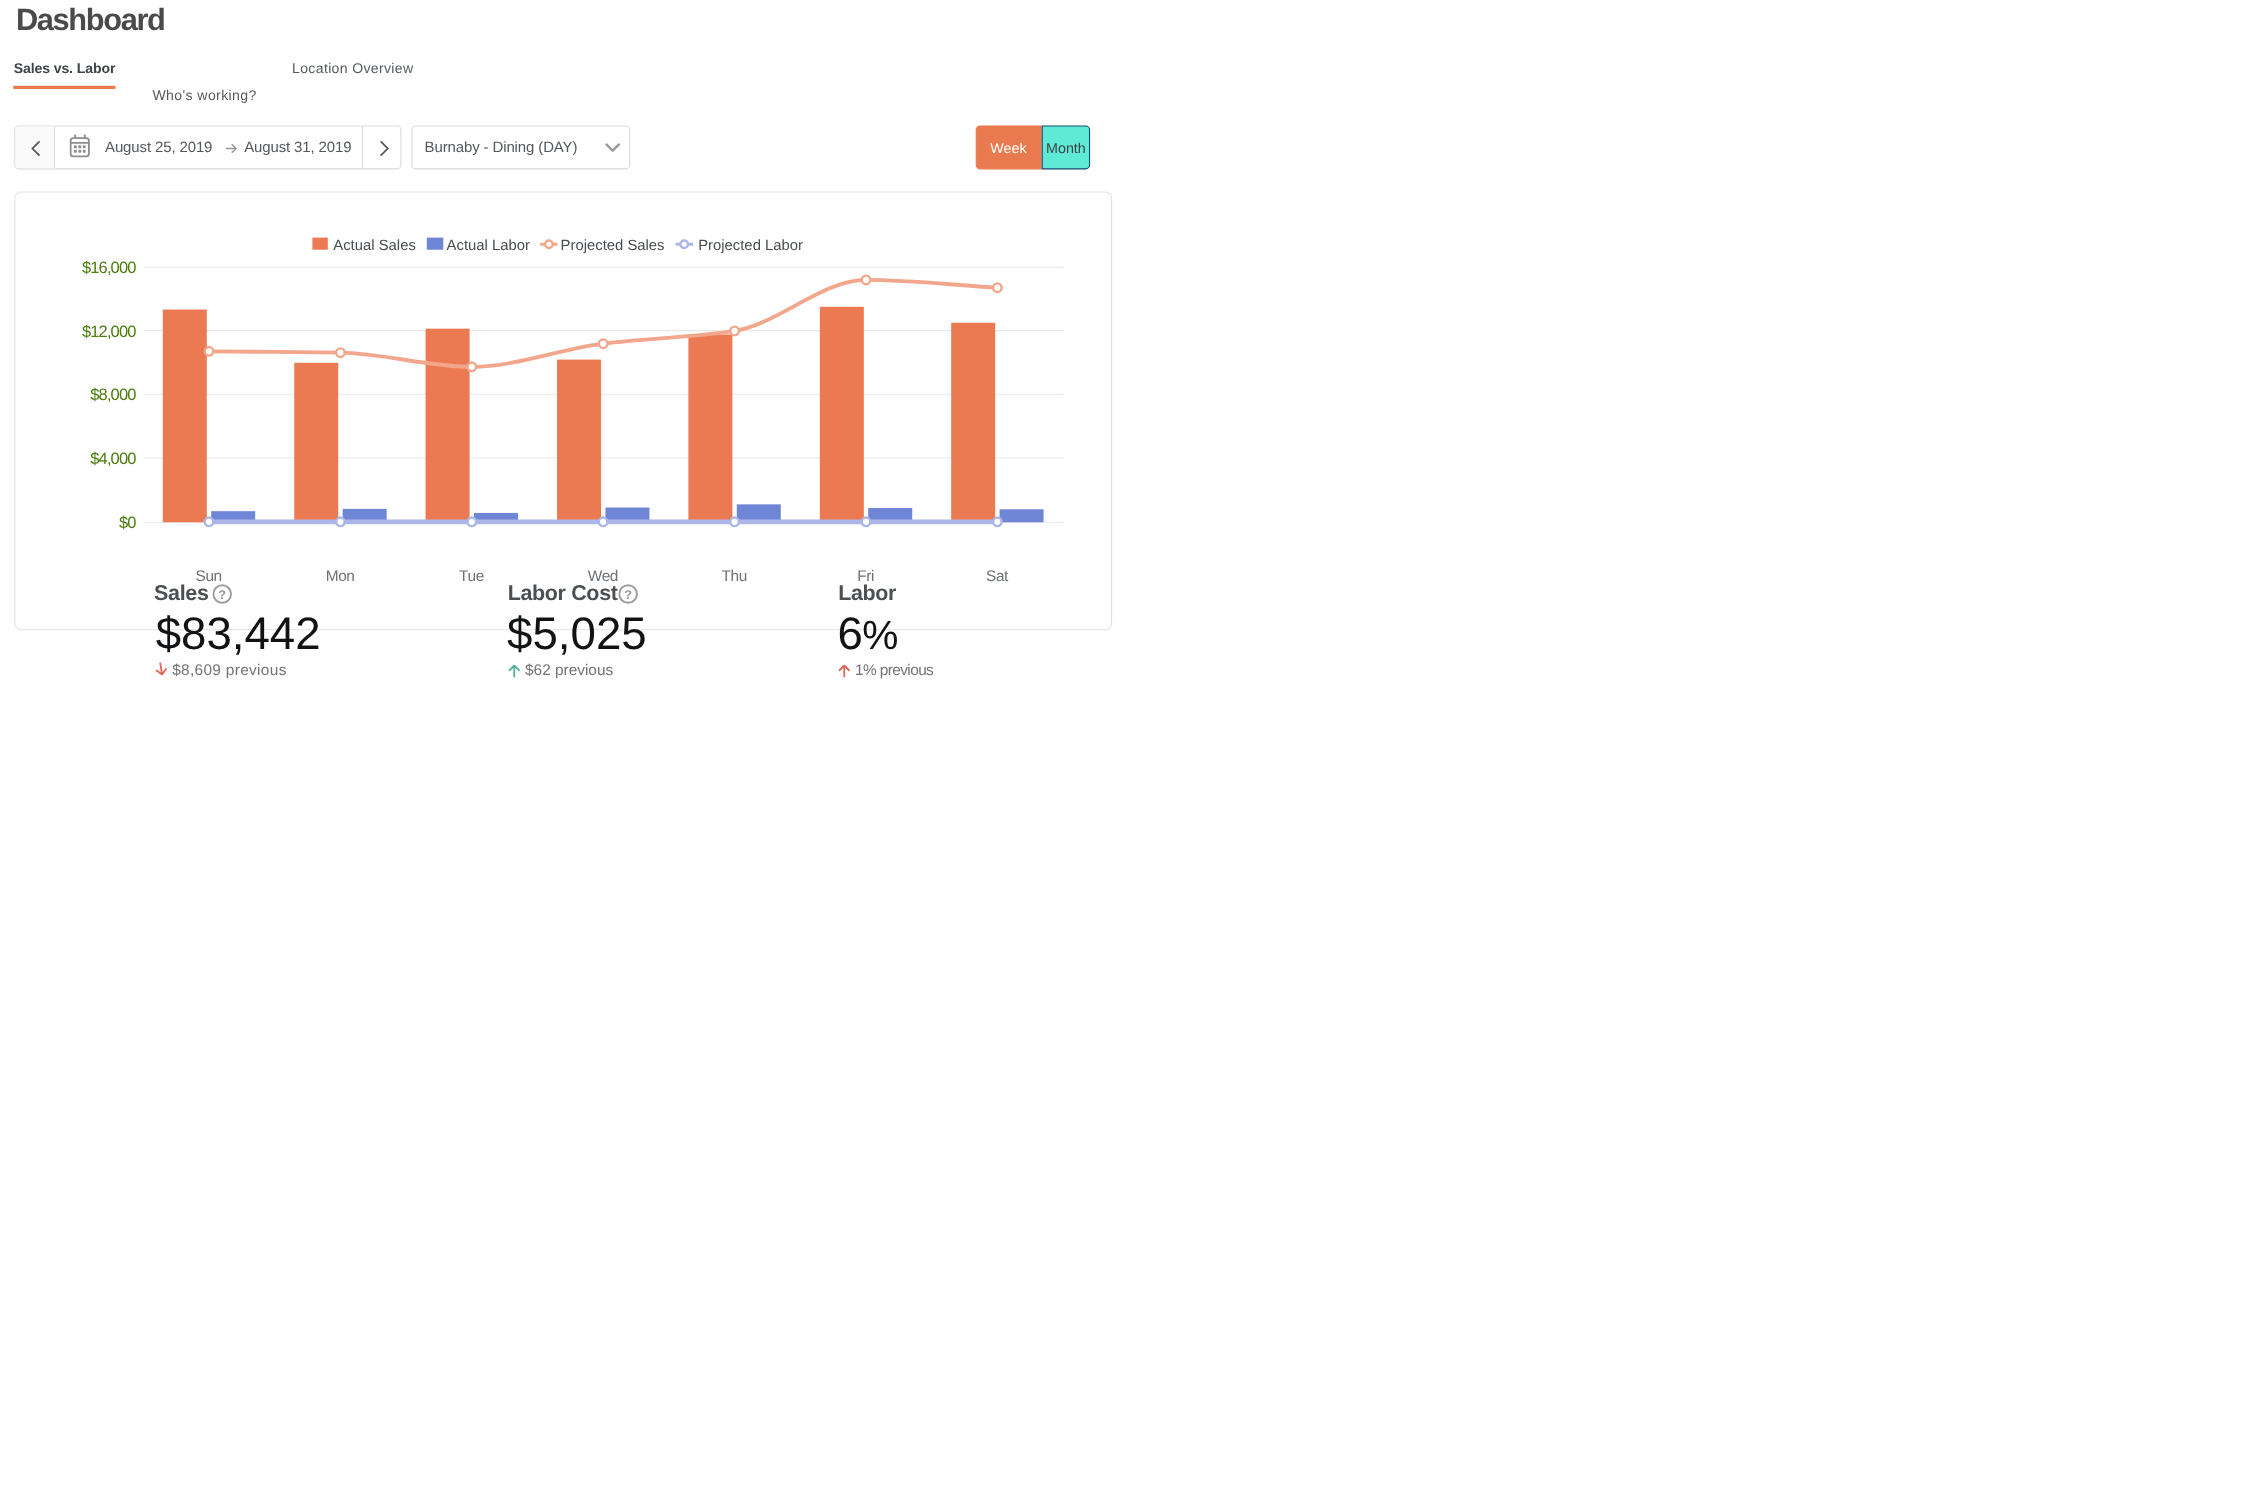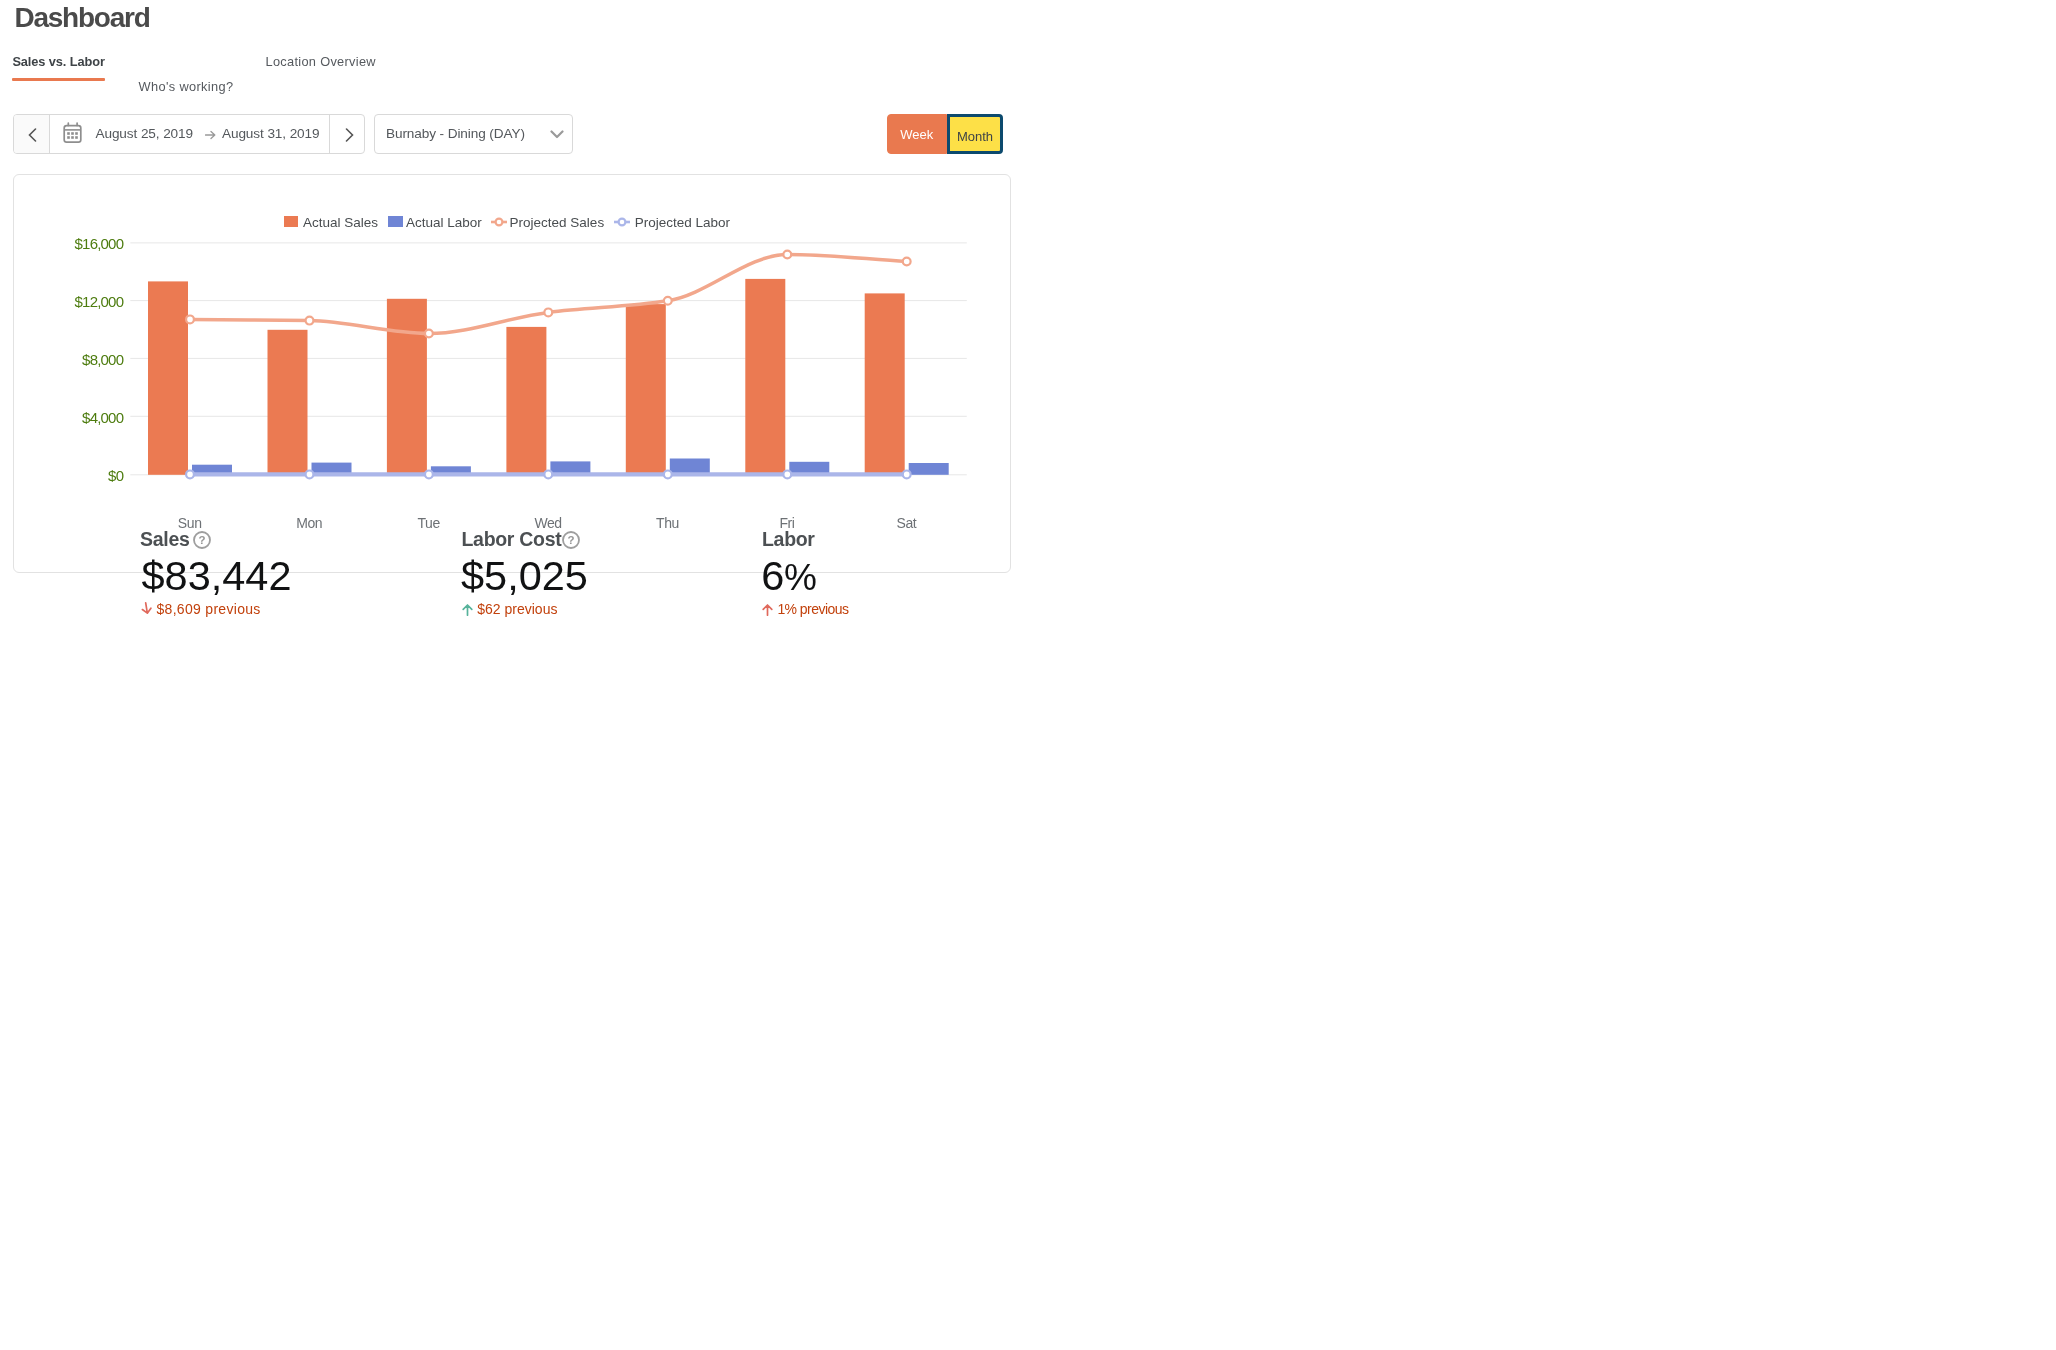--- a/index.html
+++ b/index.html
@@ -13,30 +13,30 @@
 #tabline { left:11.9px; top:78.2px; width:93px; height:2.8px; background:#e9794f; border-radius:1px; }
 
 .ctl { top:114.3px; height:40px; border:1px solid #d9d9d9; border-radius:4px; background:#fff; }
 #dategrp { left:12.7px; width:352.5px; }
 #navL { left:0; top:0; width:36.7px; height:38px; background:#fafafa; border-right:1px solid #d9d9d9; border-radius:3px 0 0 3px; }
 #navR { right:0; top:0; width:35px; height:38px; border-left:1px solid #d9d9d9; }
 .datetxt { top:11.2px; font-size:13.6px; color:#54585c; letter-spacing:-0.1px; }
 #drop { left:374px; width:198.5px; }
 #droptxt { left:11px; top:11.2px; font-size:13.6px; color:#54585c; letter-spacing:-0.1px; position:absolute; }
 #wk { left:886.7px; width:60.3px; background:#e9794f; border:1px solid #e9794f; border-radius:4px 0 0 4px; }
-#mo { left:947px; width:56px; background:#fde047; border:3px solid #0c4a6e; border-radius:0 4px 4px 0; }
+#mo { left:947px; width:44px; background:#5eead4; border:1px solid #0c4a6e; border-radius:0 4px 4px 0; }
 .btntxt { width:100%; text-align:center; top:12px; font-size:13px; font-weight:normal; position:absolute; }
 
 #card { left:12.7px; top:174.1px; width:998.6px; height:399px; border:1px solid #e2e2e2; border-radius:6px; background:#fff; }
 .ylab { font-size:15px; color:#4d7c0f; letter-spacing:-0.8px; width:60px; text-align:right; }
 .xlab { font-size:14px; color:#6d7175; letter-spacing:-0.4px; text-align:center; width:60px;margin-top:32px; }
 .leg { font-size:13.5px; color:#494d50; top:39.8px; }
 .slab { font-size:19.5px; font-weight:bold; color:#4c5053; letter-spacing:-0.3px; }
 .snum { font-size:41.5px; color:#111213; letter-spacing:0; }
-.sprev { color:#c2410c; }
+.sprev { color:#737373; }
 </style>
 </head>
 <body>
 <div class="abs" id="title">Dashboard</div>
 <div class="abs tab" id="tab1">Sales vs. Labor</div>
 <div class="abs tab" id="tab2">Who's working?</div>
 <div class="abs tab" id="tab3">Location Overview</div>
 <div class="abs" id="tabline"></div>
 
 <div class="abs ctl" id="dategrp">

